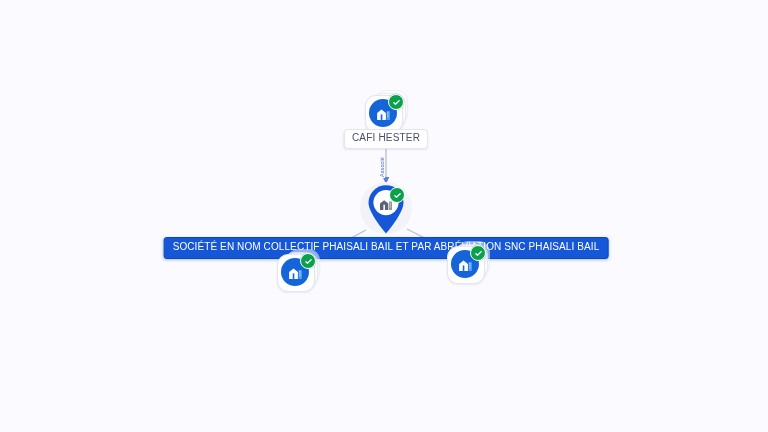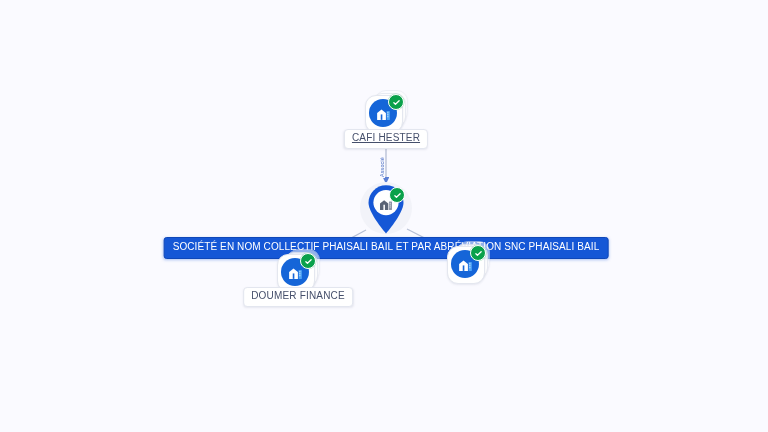--- a/index.html
+++ b/index.html
@@ -203,21 +203,21 @@
           <rect x="17.6" y="15.8" width="1.2" height="1.5" fill="#ffffff"></rect>
         </svg>
       </div>
       <div class="verified">
         <svg width="9" height="9" viewBox="0 0 24 24">
           <path d="M5 12.6l4.2 4.2L19 7.2" stroke="#ffffff" stroke-width="3.4" fill="none" stroke-linecap="round" stroke-linejoin="round"></path>
         </svg>
       </div>
     </div>
   </div>
-  <div class="node-label" style="left:386px; top:129px;text-decoration:underline;">CAFI HESTER</div>
+  <div class="node-label" style="left:386px; top:129px;">CAFI HESTER</div>
 
   <div class="edge-label" style="left:382px; top:167px; transform: translate(-50%,-50%) rotate(-90deg);">Associé</div>
 
   <div class="node" style="left:386px; top:212px;">
     <div class="pin-wrap">
       <div class="pin-halo"></div>
       <svg class="pin-shape" viewBox="0 0 38 50">
         <path d="M19 49.5C19 49.5 36.5 29.5 36.5 18.8C36.5 9.0 28.7 1.2 19 1.2
                  C9.3 1.2 1.5 9.0 1.5 18.8C1.5 29.5 19 49.5 19 49.5Z" fill="#1557d6"></path>
         <circle cx="19" cy="18.6" r="12.6" fill="#ffffff"></circle>
@@ -256,21 +256,20 @@
           <rect x="17.6" y="15.8" width="1.2" height="1.5" fill="#ffffff"></rect>
         </svg>
       </div>
       <div class="verified">
         <svg width="9" height="9" viewBox="0 0 24 24">
           <path d="M5 12.6l4.2 4.2L19 7.2" stroke="#ffffff" stroke-width="3.4" fill="none" stroke-linecap="round" stroke-linejoin="round"></path>
         </svg>
       </div>
     </div>
   </div>
-  <div class="node-label" style="left:298px; top:287px;">DOUMER FINANCE</div>
 
   <div class="node" style="left:468px; top:261px;">
     <div class="node-stack">
       <div class="card c3"></div>
       <div class="card c2"></div>
       <div class="card c1"></div>
       <div class="icon-disc">
         <svg width="17" height="17" viewBox="0 0 24 24">
           <path d="M3 21V11.2L9.2 6.3L15.4 11.2V21z" fill="#ffffff"></path>
           <path d="M8.1 13.3h2.3v7.7H8.1z" fill="#1565d8"></path>

